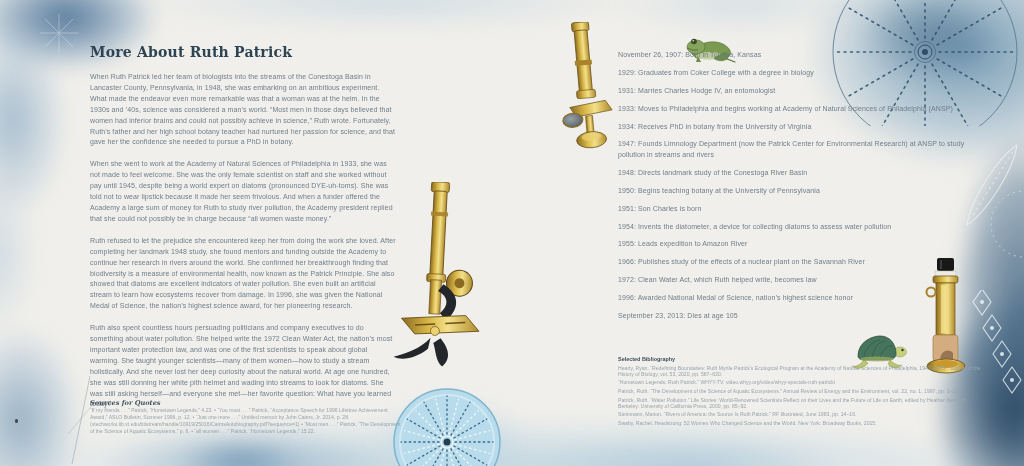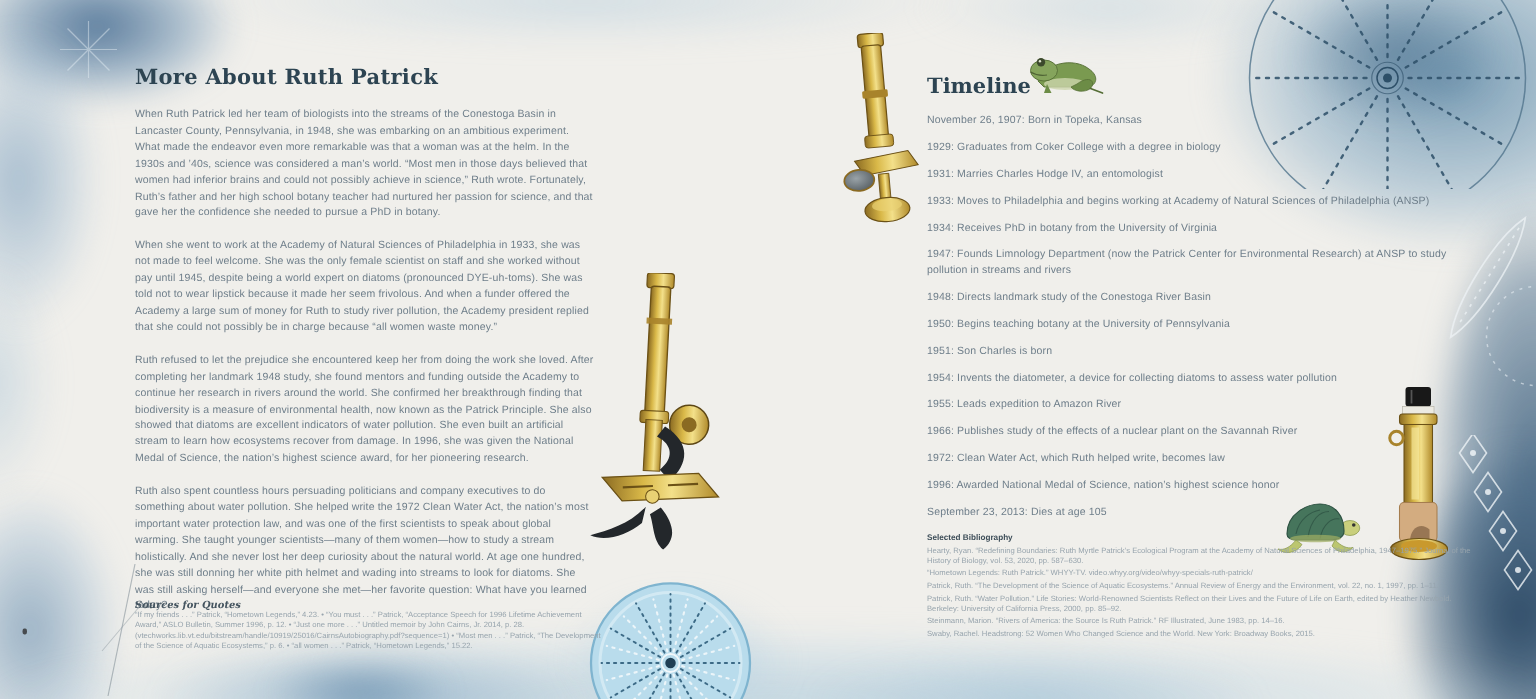--- a/index.html
+++ b/index.html
@@ -267,21 +267,20 @@
   </div>
 
   <div class="txt sources">
     <div class="h2 serif-h">Sources for Quotes</div>
     <div class="tiny-wrap">
       <div class="tiny">“If my friends . . .” Patrick, “Hometown Legends,” 4.23. • “You must . . .” Patrick, “Acceptance Speech for 1996 Lifetime Achievement Award,” ASLO Bulletin, Summer 1996, p. 12. • “Just one more . . .” Untitled memoir by John Cairns, Jr. 2014, p. 28. (vtechworks.lib.vt.edu/bitstream/handle/10919/25016/CairnsAutobiography.pdf?sequence=1) • “Most men . . .” Patrick, “The Development of the Science of Aquatic Ecosystems,” p. 6. • “all women . . .” Patrick, “Hometown Legends,” 15.22.</div>
     </div>
   </div>
 
   <div class="txt timeline">
-    <div class="h1 serif-h">Timeline</div>
     <div class="entry">November 26, 1907: Born in Topeka, Kansas</div>
     <div class="entry">1929: Graduates from Coker College with a degree in biology</div>
     <div class="entry">1931: Marries Charles Hodge IV, an entomologist</div>
     <div class="entry">1933: Moves to Philadelphia and begins working at Academy of Natural Sciences of Philadelphia (ANSP)</div>
     <div class="entry">1934: Receives PhD in botany from the University of Virginia</div>
     <div class="entry">1947: Founds Limnology Department (now the Patrick Center for Environmental Research) at ANSP to study pollution in streams and rivers</div>
     <div class="entry">1948: Directs landmark study of the Conestoga River Basin</div>
     <div class="entry">1950: Begins teaching botany at the University of Pennsylvania</div>
     <div class="entry">1951: Son Charles is born</div>
     <div class="entry">1954: Invents the diatometer, a device for collecting diatoms to assess water pollution</div>

